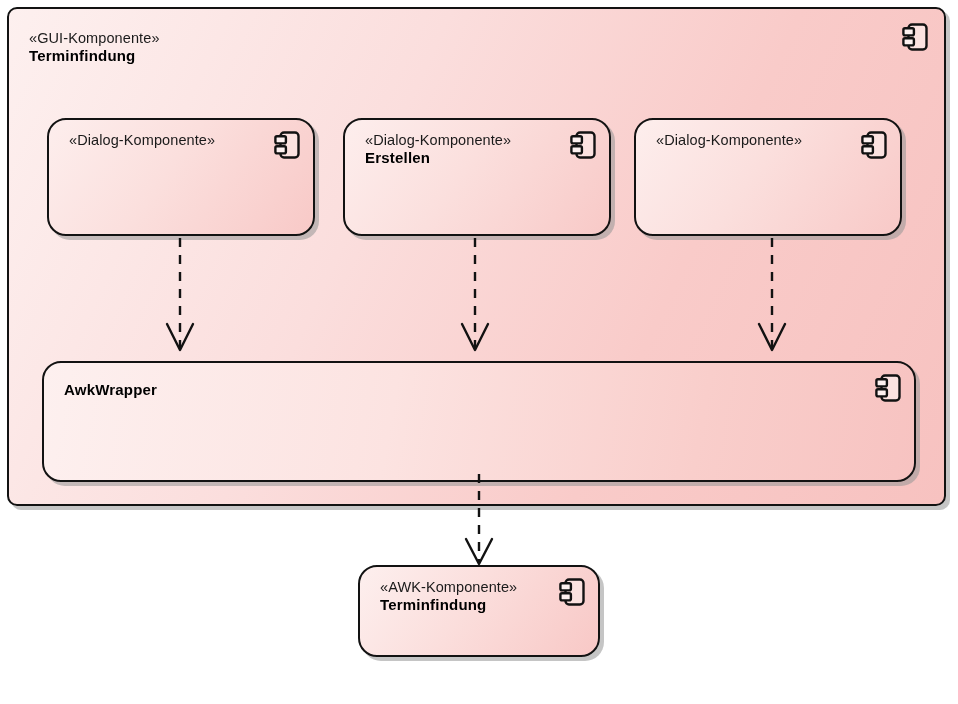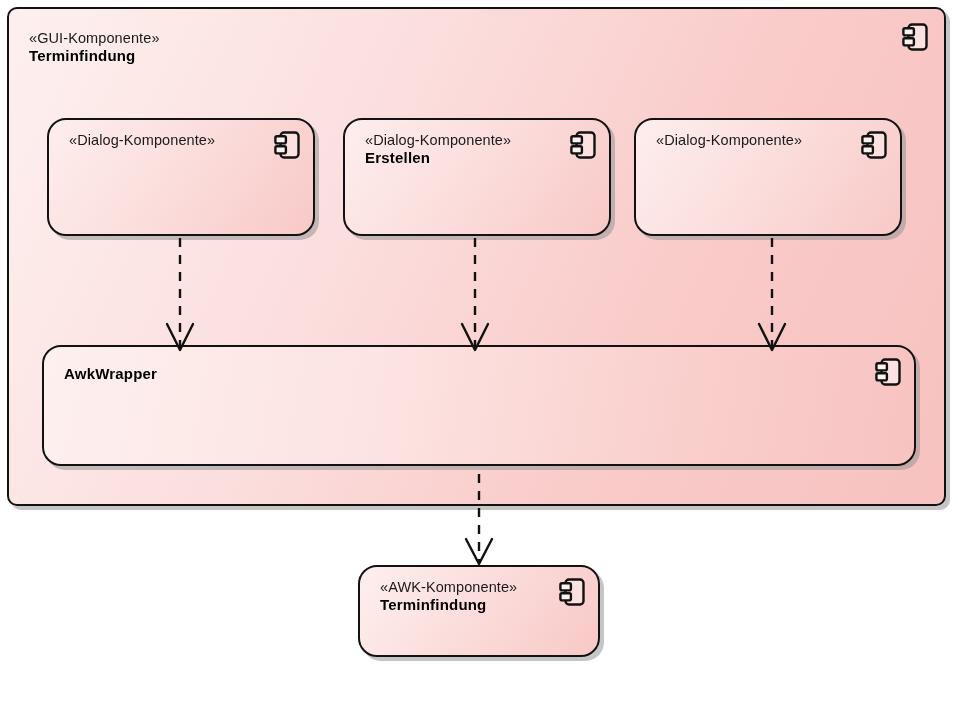--- a/index.html
+++ b/index.html
@@ -161,21 +161,21 @@
     </div>
     <span class="comp-icon" style="right:13px; top:11px;">
       <svg width="26" height="28" viewBox="0 0 26 28">
         <rect x="6.5" y="1.5" width="18" height="25" rx="3.5" ry="3.5" fill="#fbe2e0" stroke="#121212" stroke-width="2.4"></rect>
         <rect x="1.4" y="5.2" width="10.5" height="7.2" rx="1.6" ry="1.6" fill="#fdf1f0" stroke="#121212" stroke-width="2.4"></rect>
         <rect x="1.4" y="15.2" width="10.5" height="7.2" rx="1.6" ry="1.6" fill="#fdf1f0" stroke="#121212" stroke-width="2.4"></rect>
       </svg>
     </span>
   </div>
 
-  <div class="comp wide" style="left:42px; top:345px; width:874px; height:121px;">
+  <div class="comp wide" style="left:42px; top:361px; width:874px; height:121px;">
     <div class="labels title-only" style="top:18px;">
       <span class="cname">AwkWrapper</span>
     </div>
     <span class="comp-icon" style="right:13px; top:11px;">
       <svg width="26" height="28" viewBox="0 0 26 28">
         <rect x="6.5" y="1.5" width="18" height="25" rx="3.5" ry="3.5" fill="#fbe2e0" stroke="#121212" stroke-width="2.4"></rect>
         <rect x="1.4" y="5.2" width="10.5" height="7.2" rx="1.6" ry="1.6" fill="#fdf1f0" stroke="#121212" stroke-width="2.4"></rect>
         <rect x="1.4" y="15.2" width="10.5" height="7.2" rx="1.6" ry="1.6" fill="#fdf1f0" stroke="#121212" stroke-width="2.4"></rect>
       </svg>
     </span>

